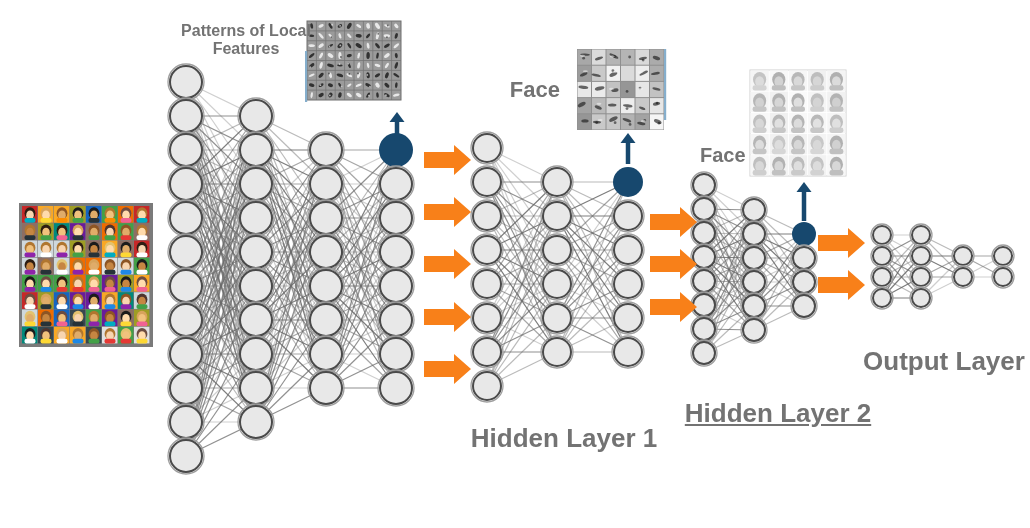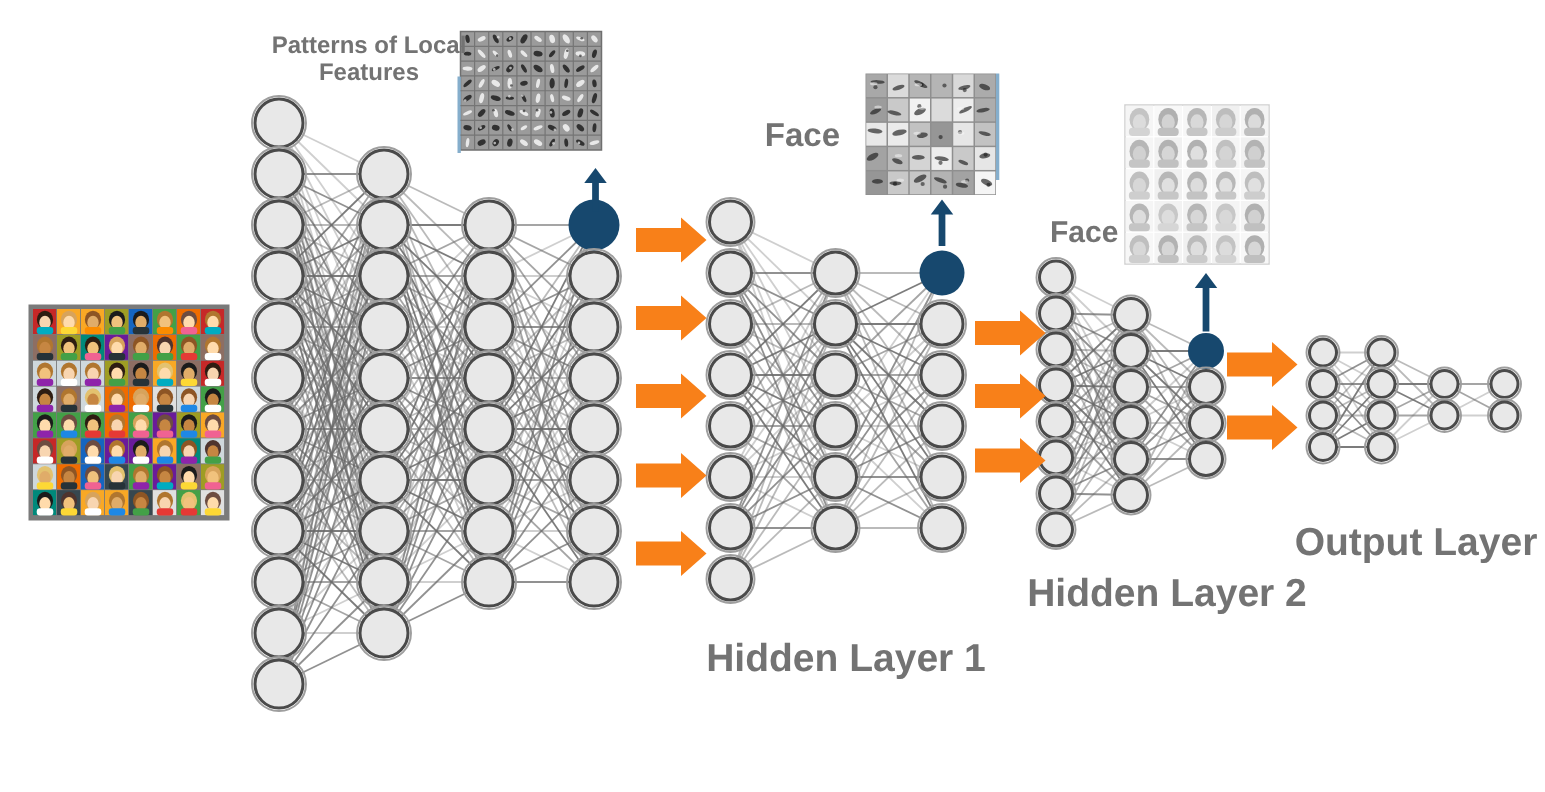--- a/index.html
+++ b/index.html
@@ -13,21 +13,21 @@
     font-family:"Liberation Sans","DejaVu Sans",sans-serif;
   }
   .lbl-small{font-size:16px;text-align:center;}
   .lbl-mid{font-size:22px;text-align:right;}
   .lbl-big{font-size:26px;text-align:center;white-space:nowrap;}
   #patterns-label{left:158px;top:22px;width:176px;}
   #face-features-label{left:450px;top:76px;width:110px;line-height:1.3;}
   #face-label{left:700px;top:144px;width:60px;text-align:left;font-size:20px;}
   #input-layer-label{left:208px;top:440px;width:200px;}
   #hidden1-label{left:464px;top:424px;width:200px;}
-  #hidden2-label{left:678px;top:381px;width:200px;}
+  #hidden2-label{left:678px;top:399px;width:200px;text-decoration:underline;}
   #output-layer-label{left:844px;top:347px;width:200px;}
 </style>
 </head>
 <body>
 
 <div id="stage">
   <svg id="diagram" width="1030" height="528" viewBox="0 0 1030 528">
       <g>
         <rect x="19" y="203" width="134" height="144" fill="#7A7A7A"></rect>
         <rect x="22" y="206" width="15.4" height="16.65" fill="#c62828"></rect>

